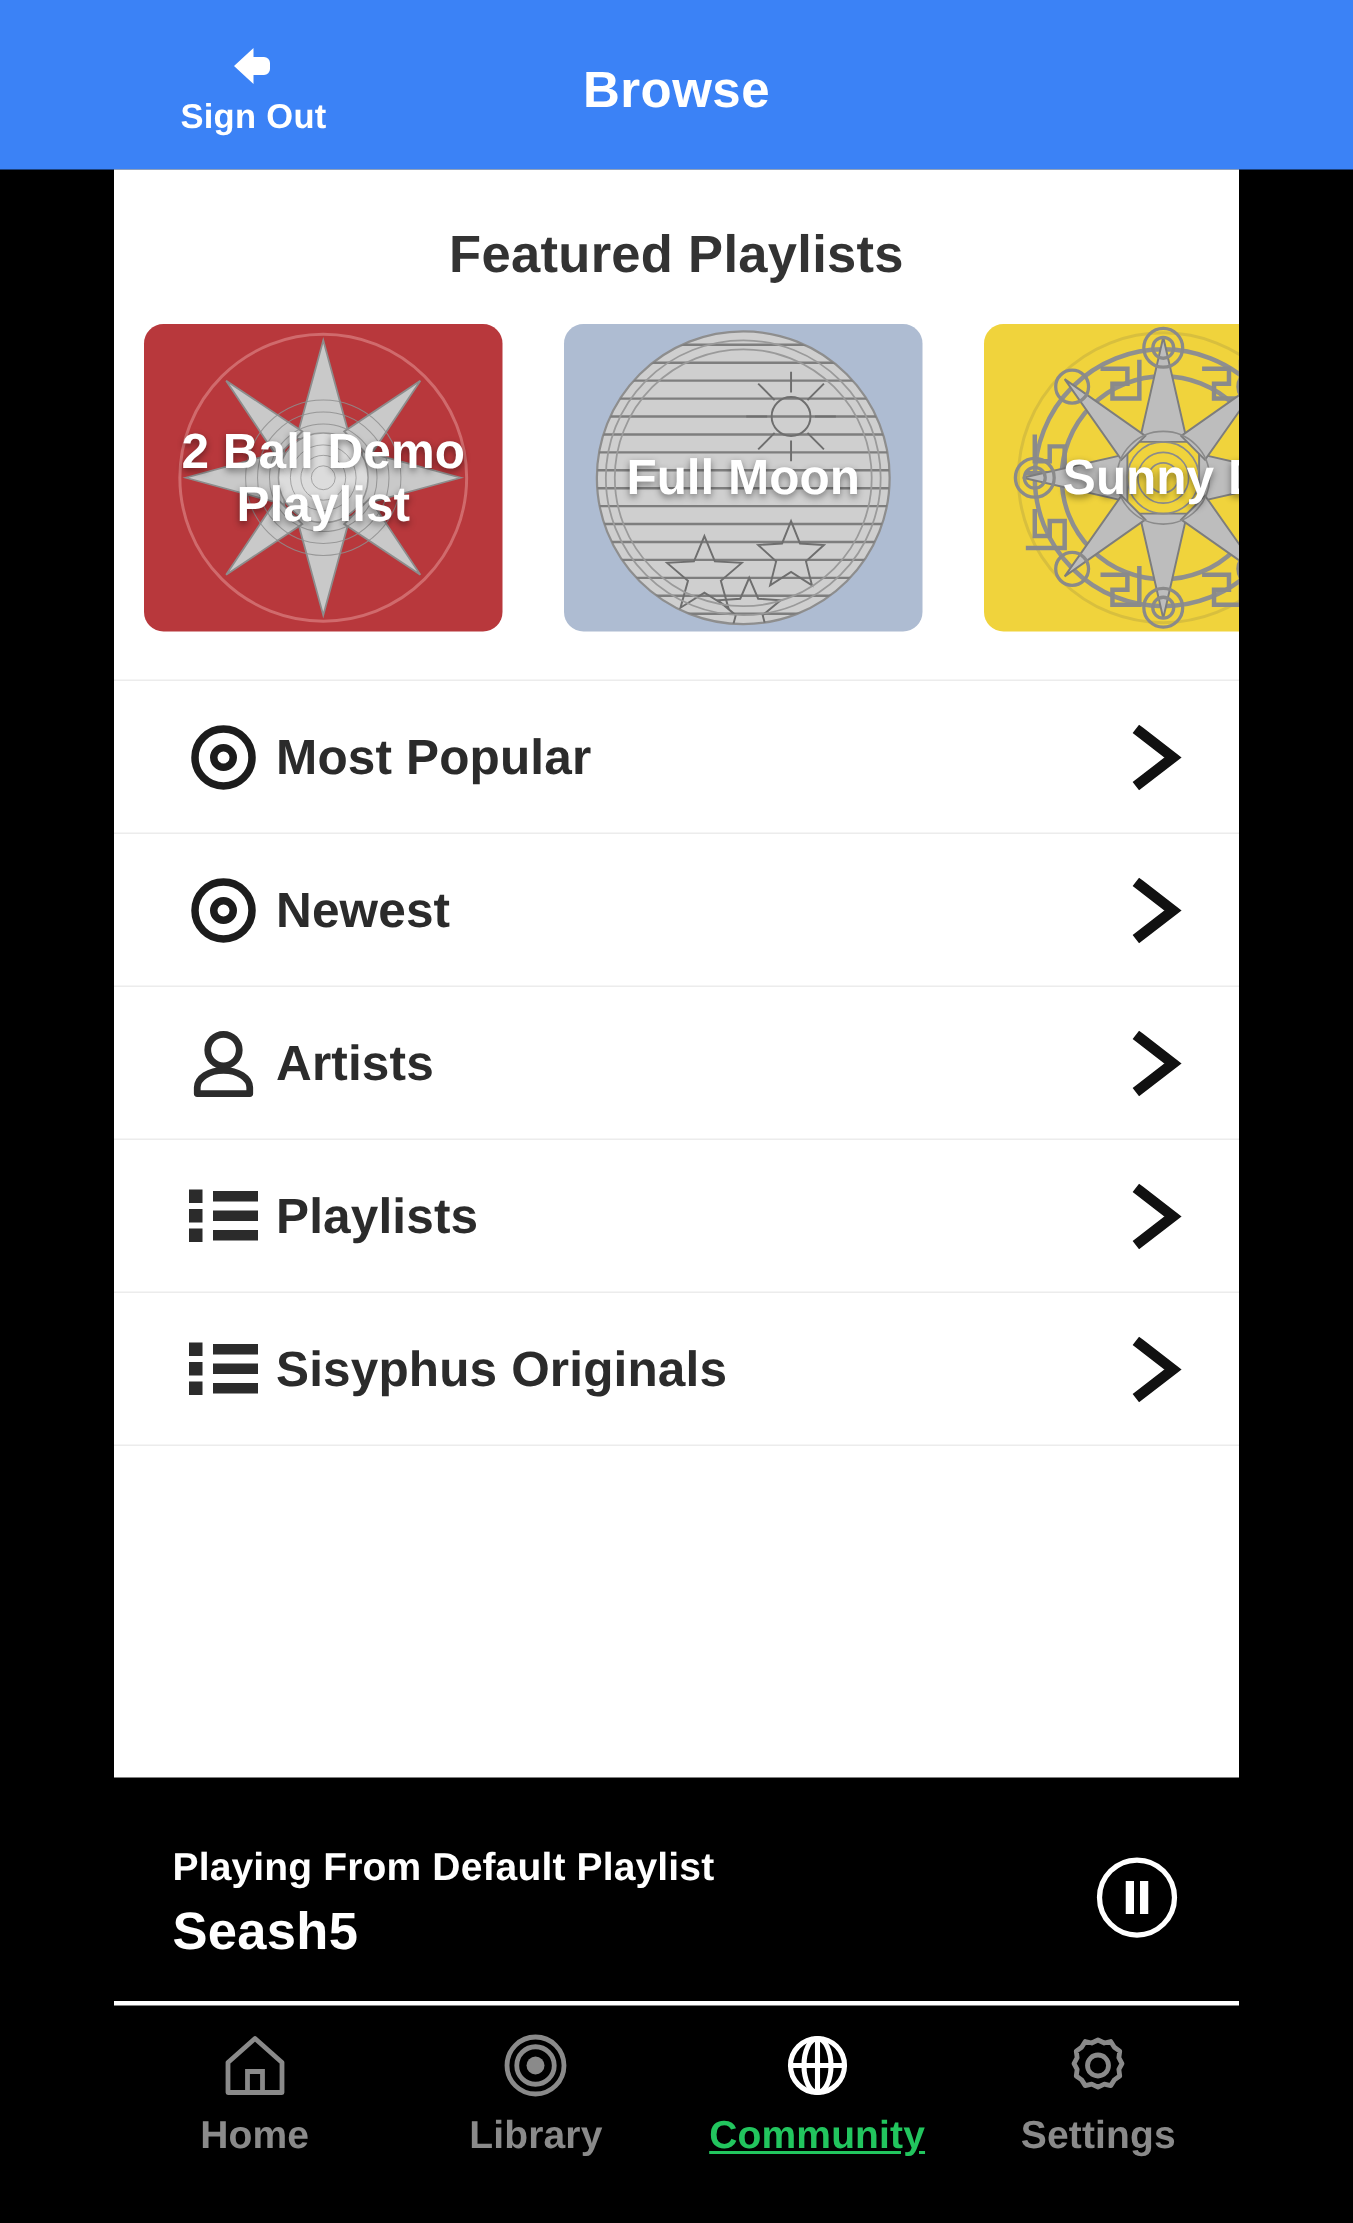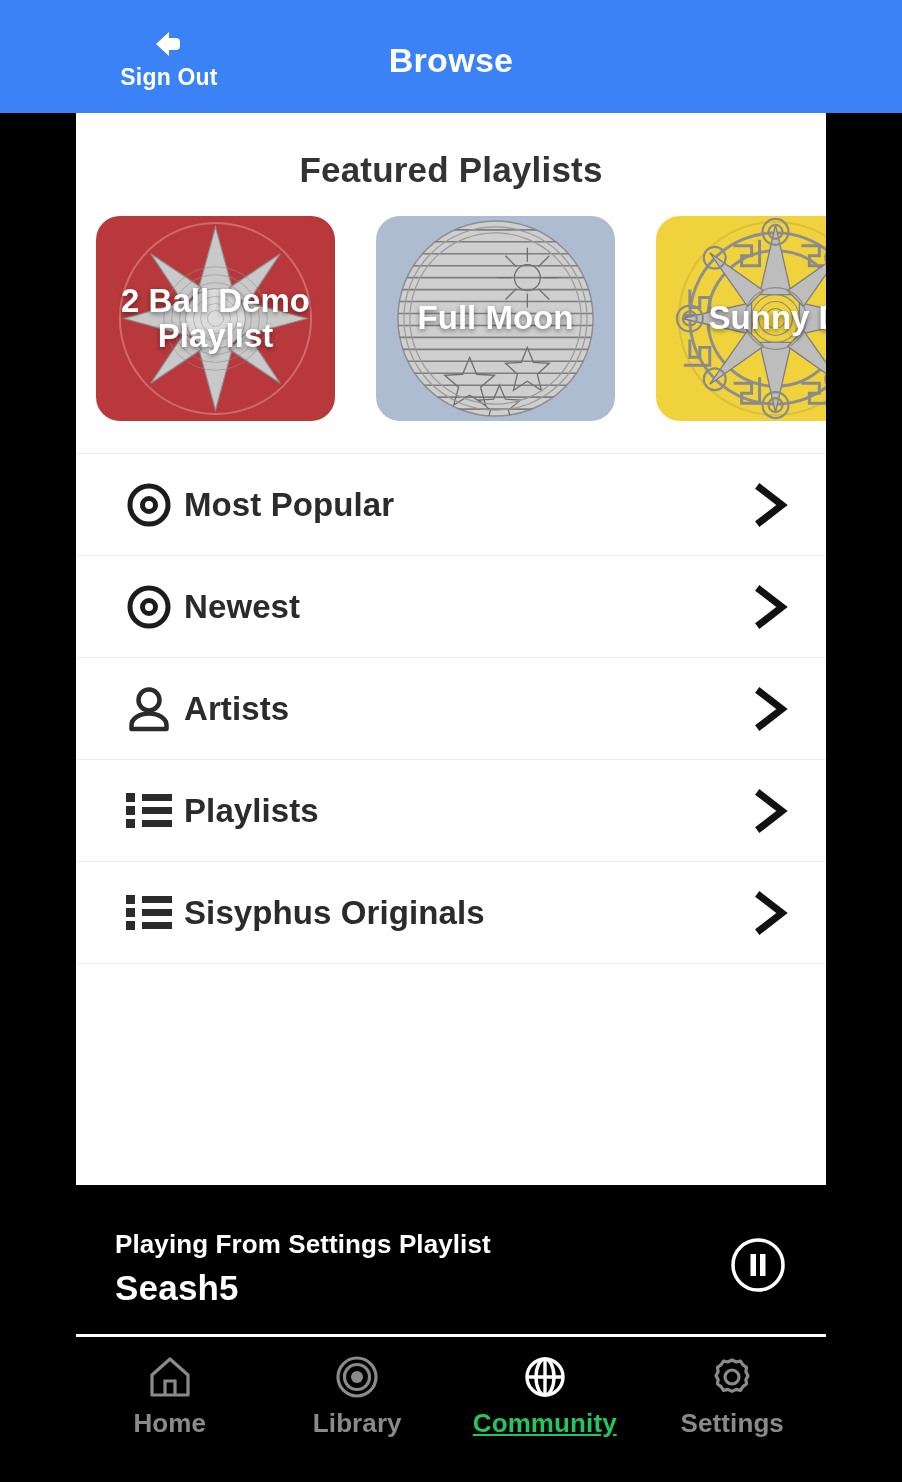--- a/index.html
+++ b/index.html
@@ -45,21 +45,21 @@
   }
 
   
   .carousel {
     position:relative; margin-top:26px; height:208px;
     display:flex; gap:41px; padding-left:20px;
   }
   .card {
     position:relative; flex:0 0 auto;
     width:239px; height:205px;
-    border-radius:24px; overflow:hidden;
+    border-radius:13px; overflow:hidden;
     display:flex; align-items:center; justify-content:center;
     cursor:pointer;
   }
   .card-art { position:absolute; inset:0; }
   .card-art svg { width:100%; height:100%; display:block; }
   .card-label {
     position:relative; z-index:3;
     color:#fff; font-size:33px; font-weight:700;
     text-align:center; line-height:1.06;
     text-shadow:0 2px 5px rgba(0,0,0,.45);
@@ -389,21 +389,21 @@
             <polyline points="8,5 30,22 8,39" fill="none" stroke="#111" stroke-width="7" stroke-linecap="square" stroke-linejoin="miter"></polyline>
           </svg>
         </span>
       </div>
 
     </div>
   </div>
 
   <div class="nowplaying">
     <div class="np-text">
-      <div class="np-source">Playing From Settings Playlist</div>
+      <div class="np-source">Playing From Default Playlist</div>
       <div class="np-track">Seash5</div>
     </div>
     <div class="np-button">
       <svg width="56" height="56" viewBox="0 0 56 56">
         <circle cx="28" cy="28" r="25" fill="none" stroke="#fff" stroke-width="3.5"></circle>
         <rect x="20.5" y="17" width="5.5" height="22" fill="#fff"></rect>
         <rect x="30" y="17" width="5.5" height="22" fill="#fff"></rect>
       </svg>
     </div>
   </div>

